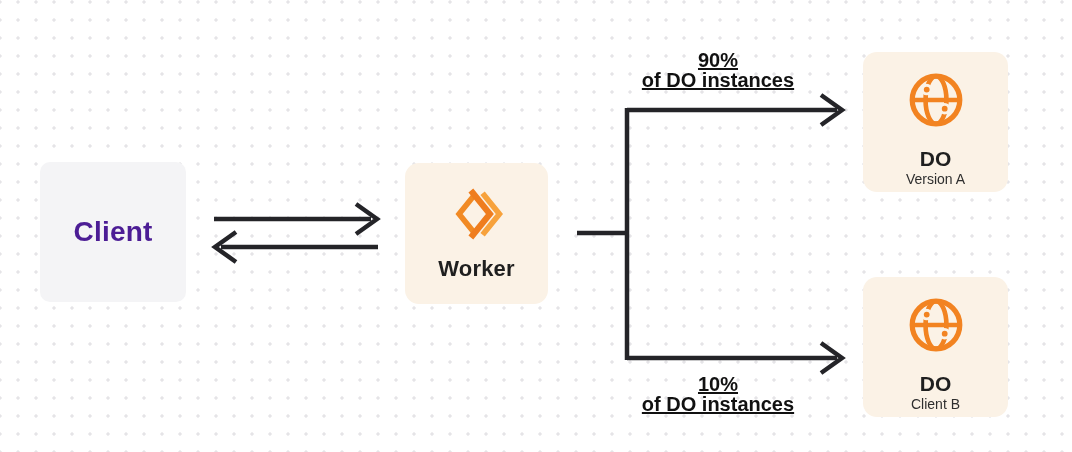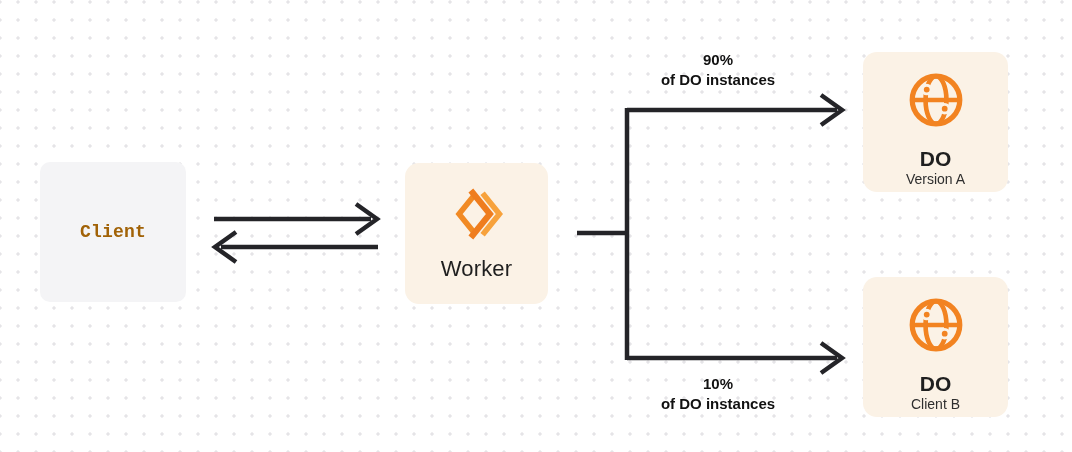--- a/index.html
+++ b/index.html
@@ -32,36 +32,35 @@
     justify-content: center;
     box-sizing: border-box;
   }
   .node-client {
     left: 40px; top: 162px;
     width: 146px; height: 140px;
     background: #f4f4f6;
     border-radius: 10px;
   }
   .node-client .node-label {
-    font-size: 18px;
+    font-size: 28px;
     font-weight: 700;
-    color: #a16207;
+    color: #4c1d95;
     letter-spacing: 0.2px;
-    font-family: Liberation Mono, monospace;
   }
   .node-worker {
     left: 405px; top: 163px;
     width: 143px; height: 141px;
     background: #fbf2e6;
     border-radius: 14px;
   }
   .node-worker .node-icon { width: 56px; height: 56px; margin-bottom: 14px; }
   .node-worker .node-label {
     font-size: 22px;
-    font-weight: 400;
+    font-weight: 700;
     color: #1f1f1f;
     letter-spacing: 0.2px;
   }
   .node-do {
     width: 145px; height: 140px;
     background: #fbf2e6;
     border-radius: 14px;
     padding-top: 16px;
   }
   .node-do-a { left: 863px; top: 52px; }
@@ -76,24 +75,25 @@
   .node-do .do-subtitle {
     font-size: 14px;
     font-weight: 400;
     color: #2e2e2e;
     line-height: 1.3;
   }
   .edge-label {
     position: absolute;
     width: 240px;
     text-align: center;
-    font-size: 15px;
+    font-size: 20px;
     font-weight: 700;
     color: #111111;
     line-height: 20px;
+    text-decoration: underline;
   }
   .edge-label-top { left: 598px; top: 50px; }
   .edge-label-bottom { left: 598px; top: 374px; text-align: center; }
 </style>
 </head>
 <body>
 
 <div class="canvas">
 
   <svg class="connectors" viewBox="0 0 1072 452" fill="none" xmlns="http://www.w3.org/2000/svg">

